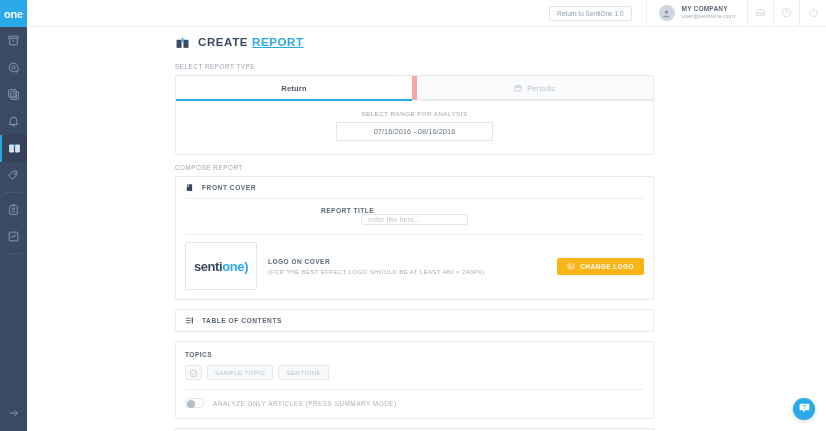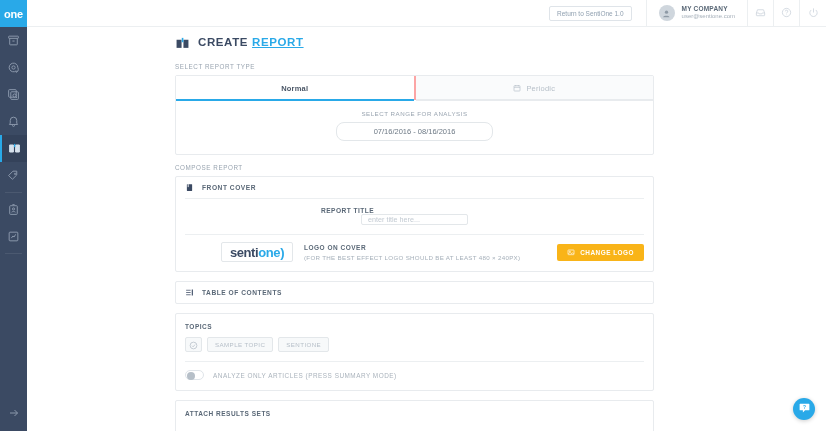--- a/index.html
+++ b/index.html
@@ -110,41 +110,41 @@
   }
 
   
   #tabs { display: flex; height: 24px; }
   .tab {
     flex: 1; display: flex; align-items: center; justify-content: center;
     font-size: 7.5px; letter-spacing: .2px;
     position: relative;
   }
   .tab.active { color: #4a5666; font-weight: bold; background:#ffffff; }
-  .tab.inactive { color: #b6bfc8; background: #fafbfc; border-left: 2px solid #fca5a5; }
+  .tab.inactive { color: #b6bfc8; background: #fafbfc; border-left: 5px solid #fca5a5; }
   .tab.active::after {
     content: ""; position: absolute; left: 0; right: 0; bottom: -1px;
     height: 2px; background: #29a9e8;
   }
   .tab.inactive::after {
     content: ""; position: absolute; left: 0; right: 0; bottom: -1px;
     height: 2px; background: #e8ebee;
   }
   .tab .ticon { margin-right: 5px; display: flex; }
 
   #range-area {
     padding: 10px 0 13px 0;
     display: flex; flex-direction: column; align-items: center;
   }
   #range-label {
     font-size: 6.2px; color: #9aa5b1; letter-spacing: .5px; margin-bottom: 5px;
   }
   #range-input {
     width: 157px; height: 19px;
-    border: 1px solid #e3e7ea; border-radius: 8px;
+    border: 1px solid #e3e7ea; border-radius: 0;
     display: flex; align-items: center; justify-content: center;
     font-size: 7.5px; color: #6d7985; background: #ffffff;
   }
 
   .card-header {
     display: flex; align-items: center;
     height: 21px; padding: 0 9px;
     font-size: 6.6px; font-weight: bold; color: #5a6877; letter-spacing: .55px;
   }
   .card-header .chicon { margin-right: 8px; display: flex; }
@@ -168,25 +168,25 @@
     font-family: "Liberation Sans", sans-serif;
     outline: none;
   }
   #title-input::placeholder { color: #c2cad2; }
 
   #logo-row {
     display: flex; align-items: center;
     padding: 7px 9px 9px 9px;
   }
   #logo-box {
-    width: 72px; height: 20px;
+    width: 72px; height: 48px;
     border: 1px solid #e3e7ea; border-radius: 2px;
     background: #fff;
     display: flex; align-items: center; justify-content: center;
-    margin-right: 11px; flex: none; margin-left: 36px;
+    margin-right: 11px; flex: none;
   }
   #logo-text {
     font-size: 13px; font-weight: bold; color: #3b4a63;
     letter-spacing: -0.4px; position: relative;
   }
   #logo-text .hl { color: #29a9e8; }
   #logo-info { flex: 1; }
   #logo-info-title {
     font-size: 6.5px; font-weight: bold; color: #5a6877;
     letter-spacing: .5px; margin-bottom: 3px;
@@ -411,21 +411,21 @@
       </span>
       <span class="t1">CREATE</span>
       <span class="t2">REPORT</span>
     </div>
 
     <div class="section-label">SELECT REPORT TYPE</div>
 
     <div class="card">
       <div id="tabs">
         <div class="tab active">
-          <span>Normal</span>
+          <span>Return</span>
         </div>
         <div class="tab inactive">
           <span class="ticon">
             <svg width="8" height="8" viewBox="0 0 24 24" fill="none" stroke="#b6bfc8" stroke-width="2">
               <rect x="3" y="5" width="18" height="16" rx="1.5"></rect>
                 <line x1="3" y1="10" x2="21" y2="10"></line>
                 <line x1="8" y1="3" x2="8" y2="7"></line>
                 <line x1="16" y1="3" x2="16" y2="7"></line>
             </svg>
           </span>

